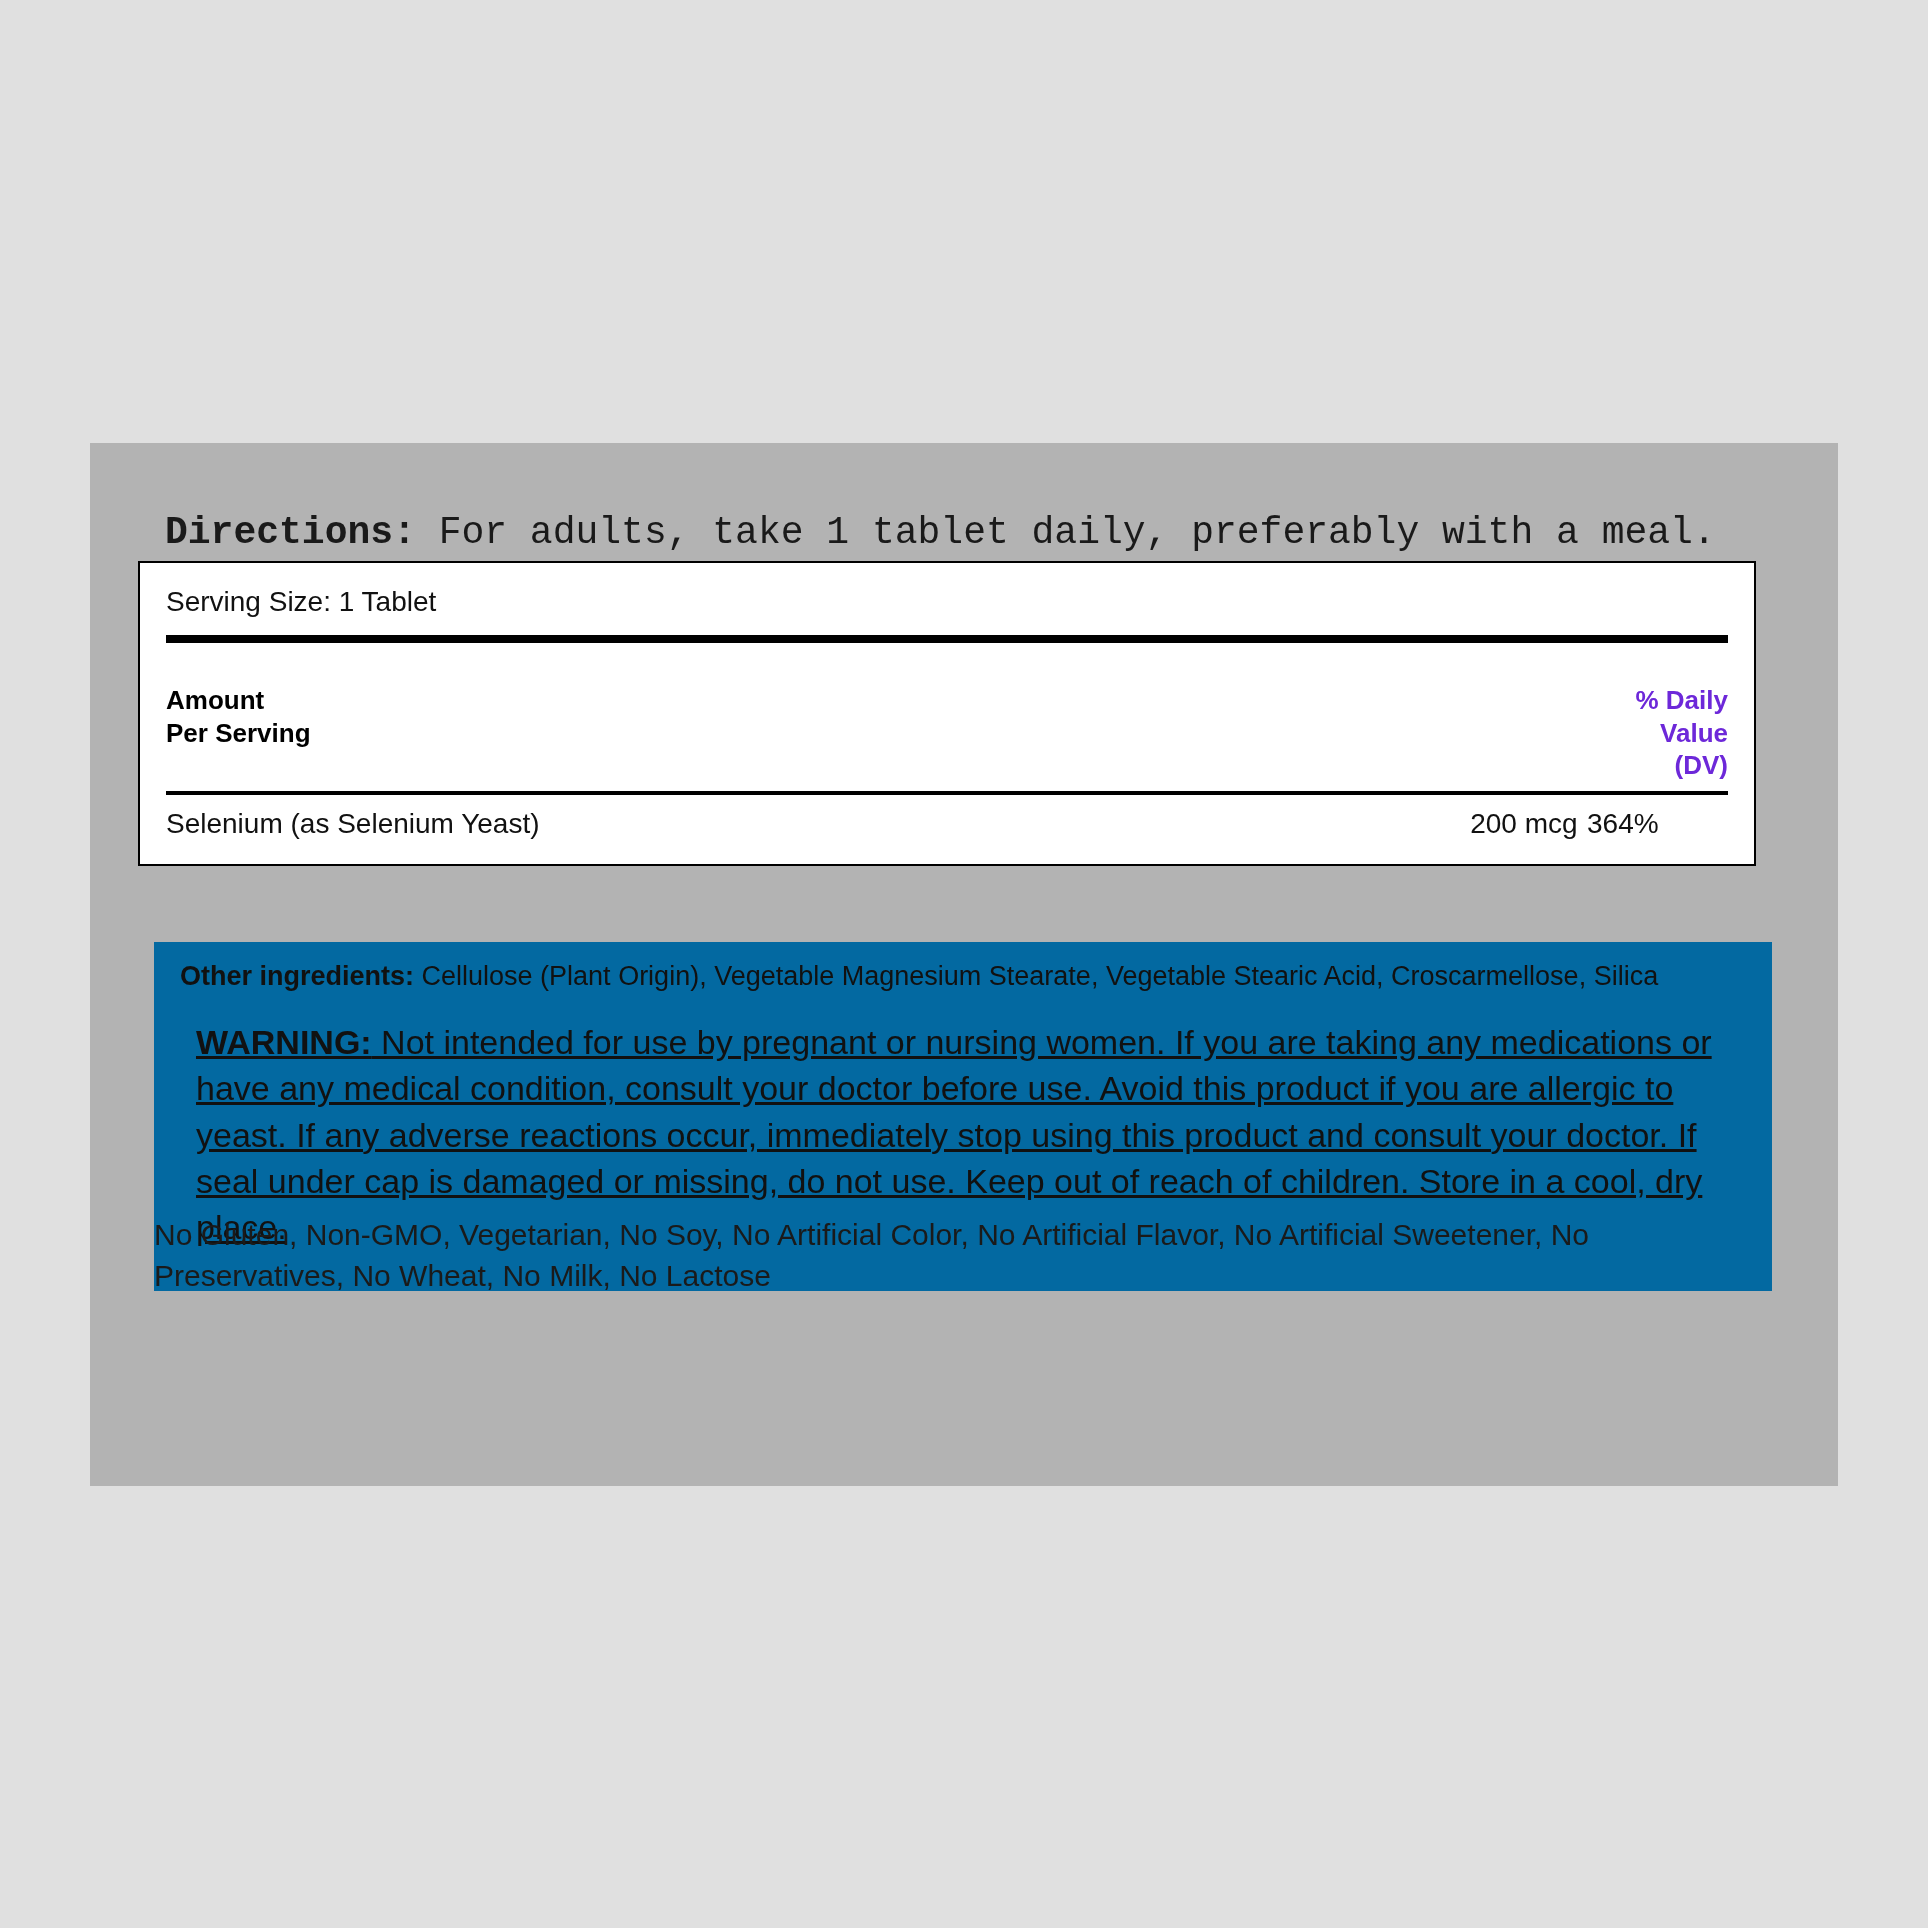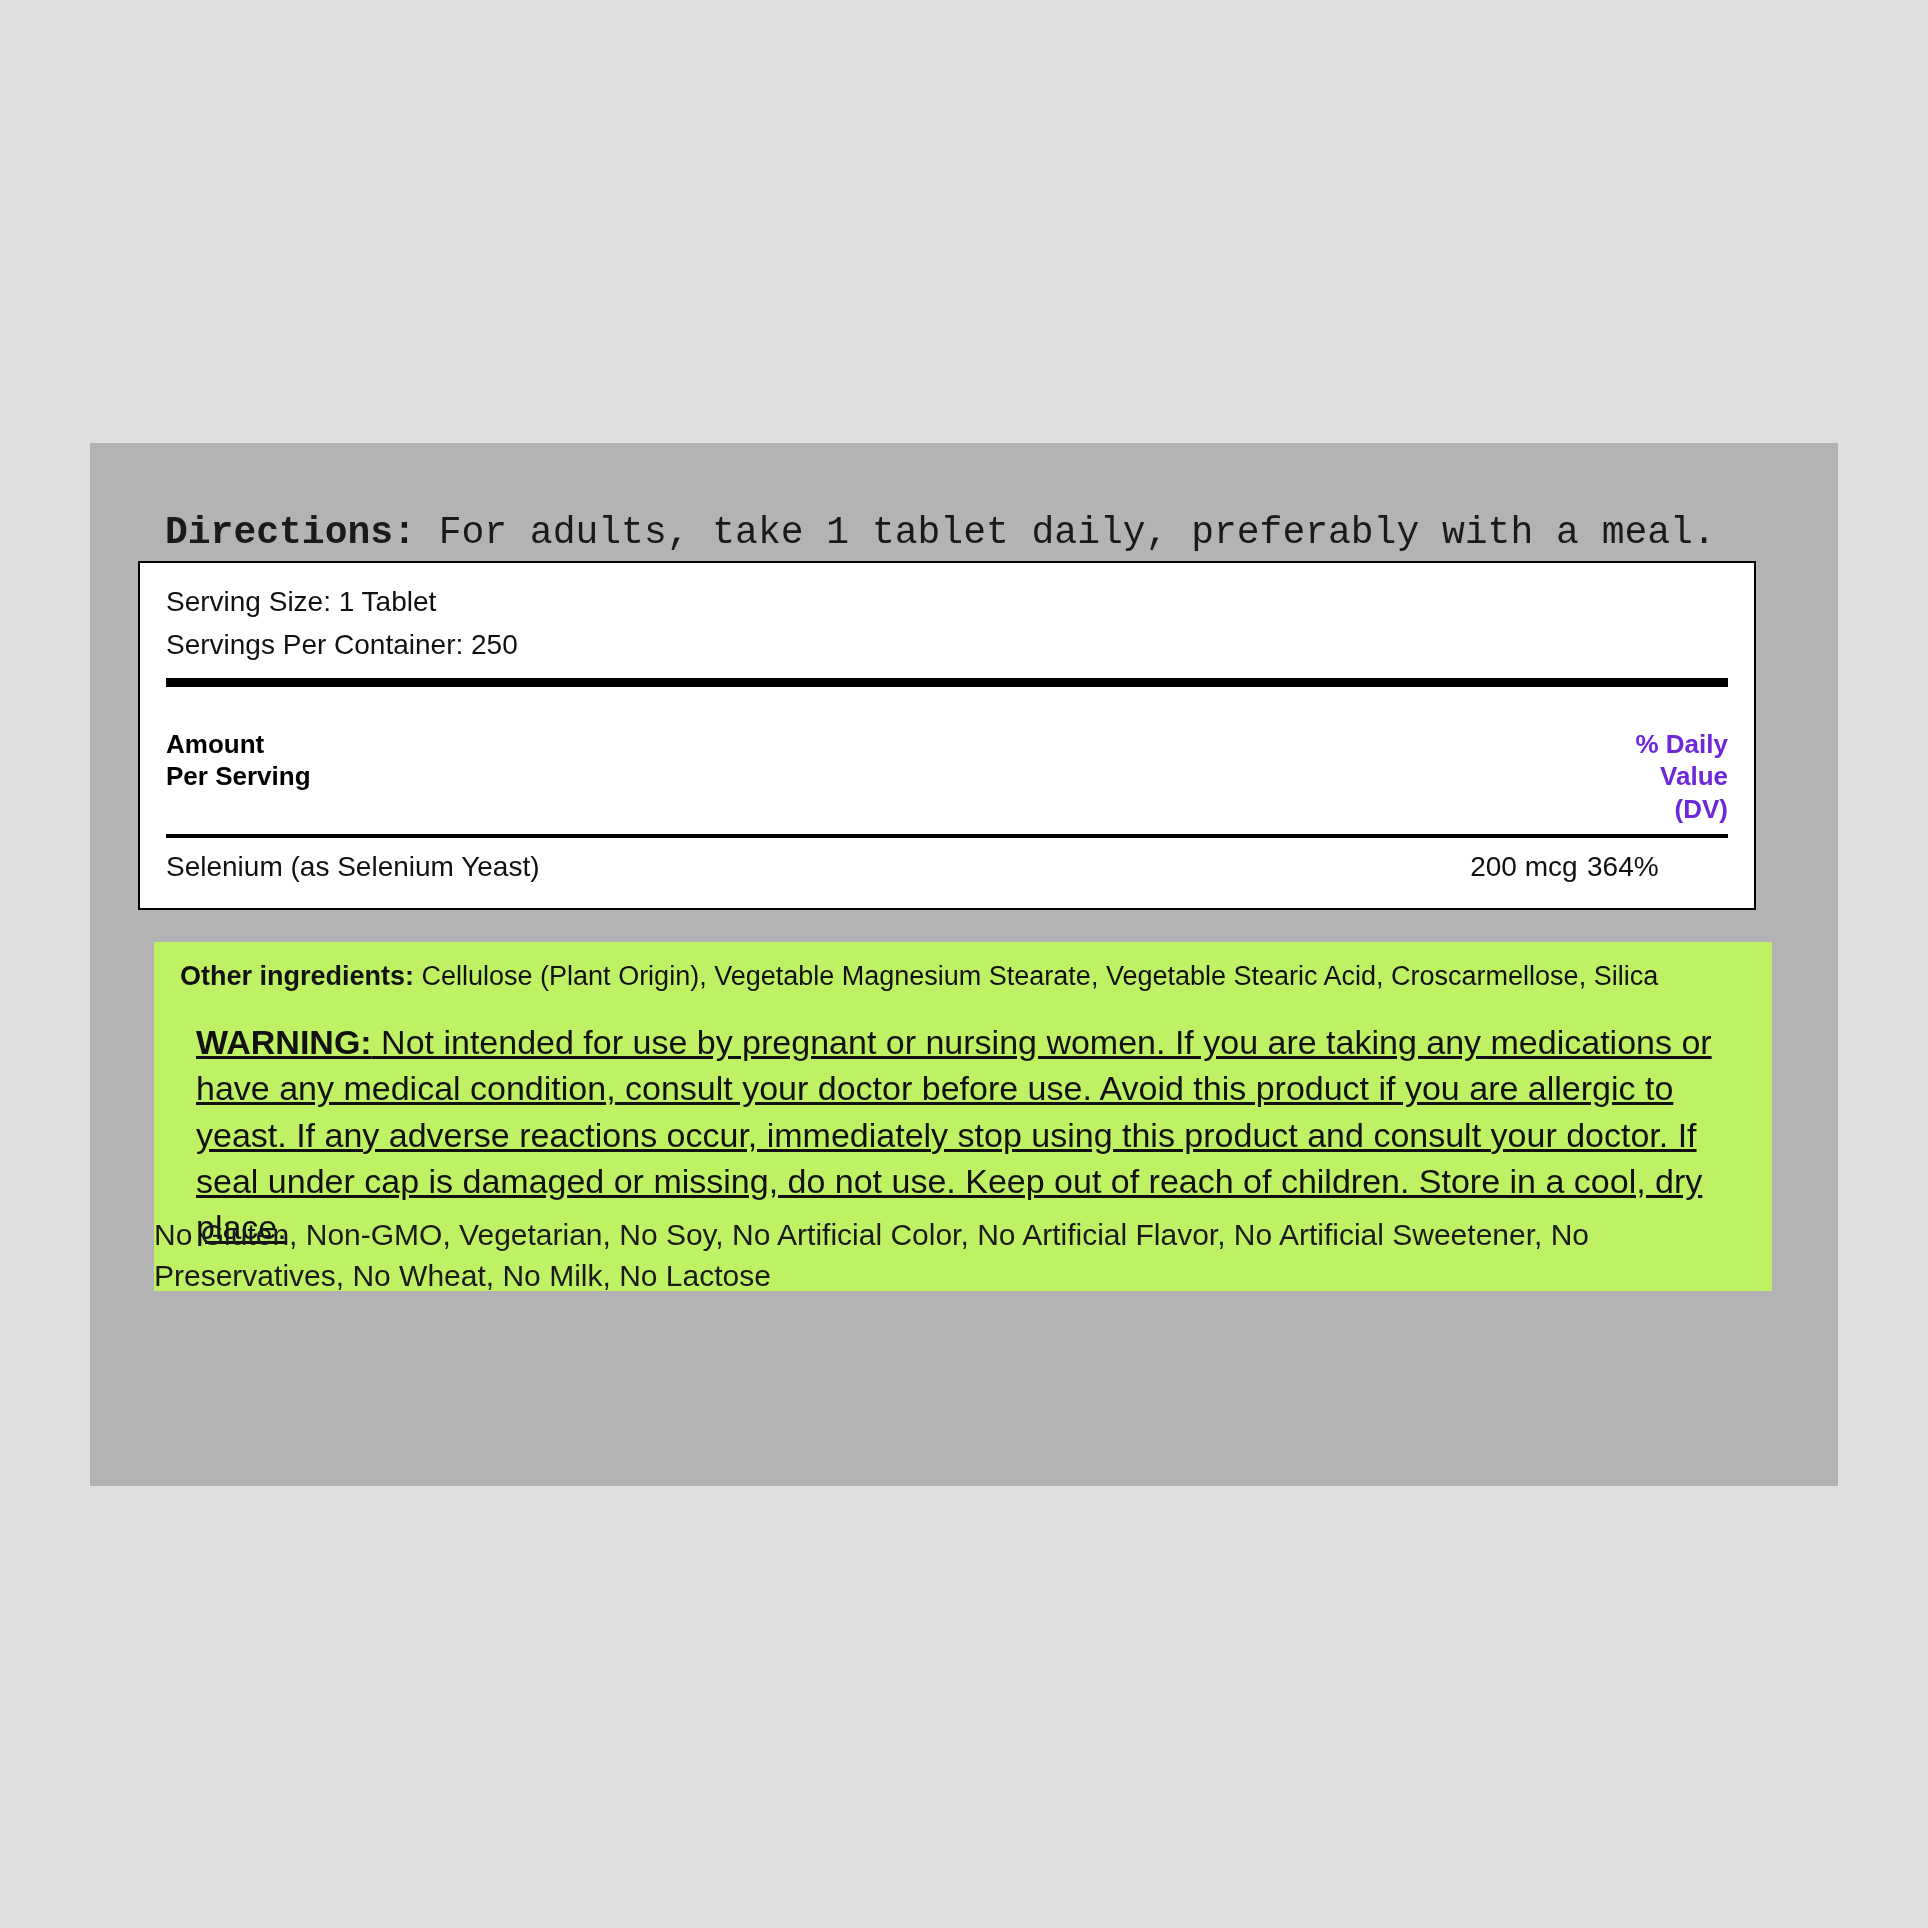--- a/index.html
+++ b/index.html
@@ -104,21 +104,21 @@
   .nutrient-dv {
     width: 141px;
     text-align: left;
   }
 
   .whitebox {
     position: absolute;
     left: 64px;
     top: 499px;
     width: 1618px;
-    background: #bef264;
+    background: #0369a1;
     box-sizing: border-box;
     padding: 17px 26px 24.5px 26px;
   }
   .other-ing {
     font-size: 27px;
     color: #111;
     line-height: 1.32;
     margin: 0 0 24.5px 0;
   }
   .other-ing b { font-weight: bold; }
@@ -146,21 +146,20 @@
 <body>
 
 <div class="panel">
 
   <div class="directions">
     <b>Directions:</b><span> For adults, take 1 tablet daily, preferably with a meal.</span>
   </div>
 
   <div class="factsbox">
     <div class="serving-line">Serving Size: 1 Tablet</div>
-    <div class="serving-line">Servings Per Container: 250</div>
 
     <div class="rule-thick"></div>
 
     <div class="amount-head">
       <div class="amount-left">
         <div>Amount</div>
         <div>Per Serving</div>
       </div>
       <div class="amount-right">
         <div>% Daily</div>

